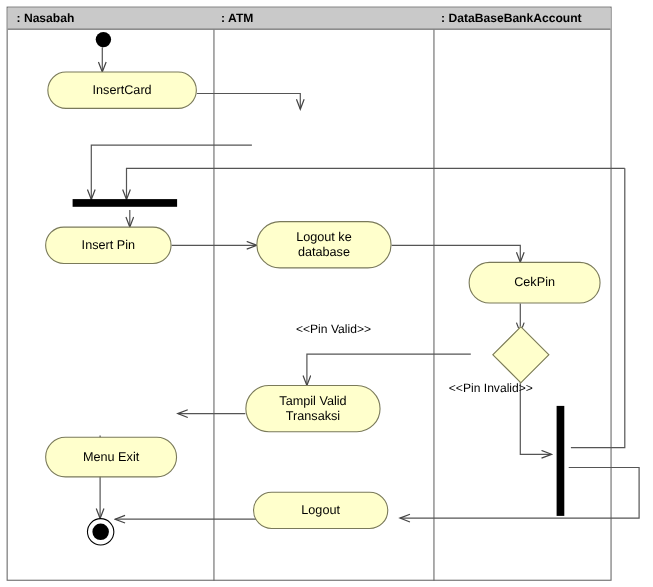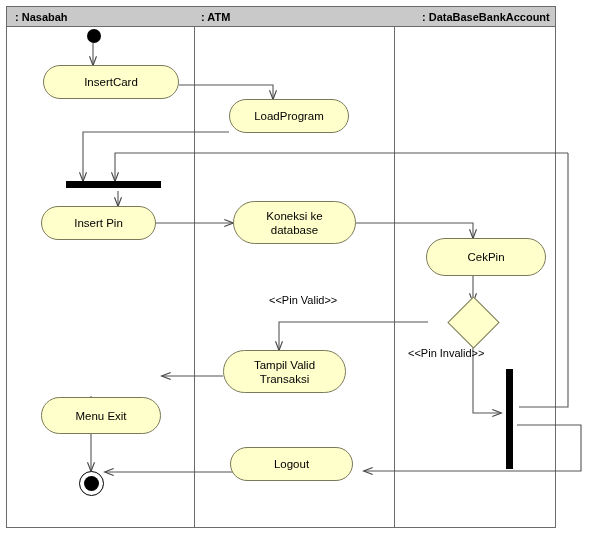--- a/index.html
+++ b/index.html
@@ -26,21 +26,21 @@
 </head>
 <body>
 
 <div id="canvas">
   <div id="frame">
 
     <div id="lane-header"></div>
 
     <div class="lane-title" style="left:8px;">: Nasabah</div>
     <div class="lane-title" style="left:194px;">: ATM</div>
-    <div class="lane-title" style="left:415px;">: DataBaseBankAccount</div>
+    <div class="lane-title" style="left:394px;">: DataBaseBankAccount</div>
 
     <div class="lane-div" style="left:187px;"></div>
     <div class="lane-div" style="left:387px;"></div>
 
     <svg class="svg-layer" viewBox="0 0 582 522">
       <defs>
         <marker id="ah" markerWidth="11" markerHeight="11" refX="9.2" refY="4" orient="auto" markerUnits="userSpaceOnUse">
           <path d="M0.5,0.5 L9.6,4 L0.5,7.5" fill="none" stroke="#444" stroke-width="1.1"></path>
         </marker>
       </defs>
@@ -64,33 +64,30 @@
         <path d="M561,146 L561,400 L512,400"></path>
       </g>
     </svg>
 
     <div class="start-node" style="left:80px;top:22px;width:14px;height:14px;"></div>
 
     <div class="node" style="left:36px;top:58px;width:136px;height:34px;">
       <span>InsertCard</span>
     </div>
 
-    <div class="node" style="left:222px;top:92px;width:120px;height:34px;">
-      <span>LoadProgram</span>
-    </div>
 
     <div class="barh" style="left:59px;top:174px;width:95px;height:7px;"></div>
 
     <div class="node" style="left:34px;top:199px;width:115px;height:34px;">
       <span>Insert Pin</span>
     </div>
 
     <div class="node" style="left:226px;top:194px;width:123px;height:43px;">
       <span>
-        <span style="display:block">Koneksi ke</span>
+        <span style="display:block">Logout ke</span>
         <span style="display:block">database</span>
       </span>
     </div>
 
     <div class="node" style="left:419px;top:231px;width:120px;height:38px;">
       <span>CekPin</span>
     </div>
 
     <div class="diamond" style="left:448px;top:297px;width:37px;height:37px;"></div>
 

